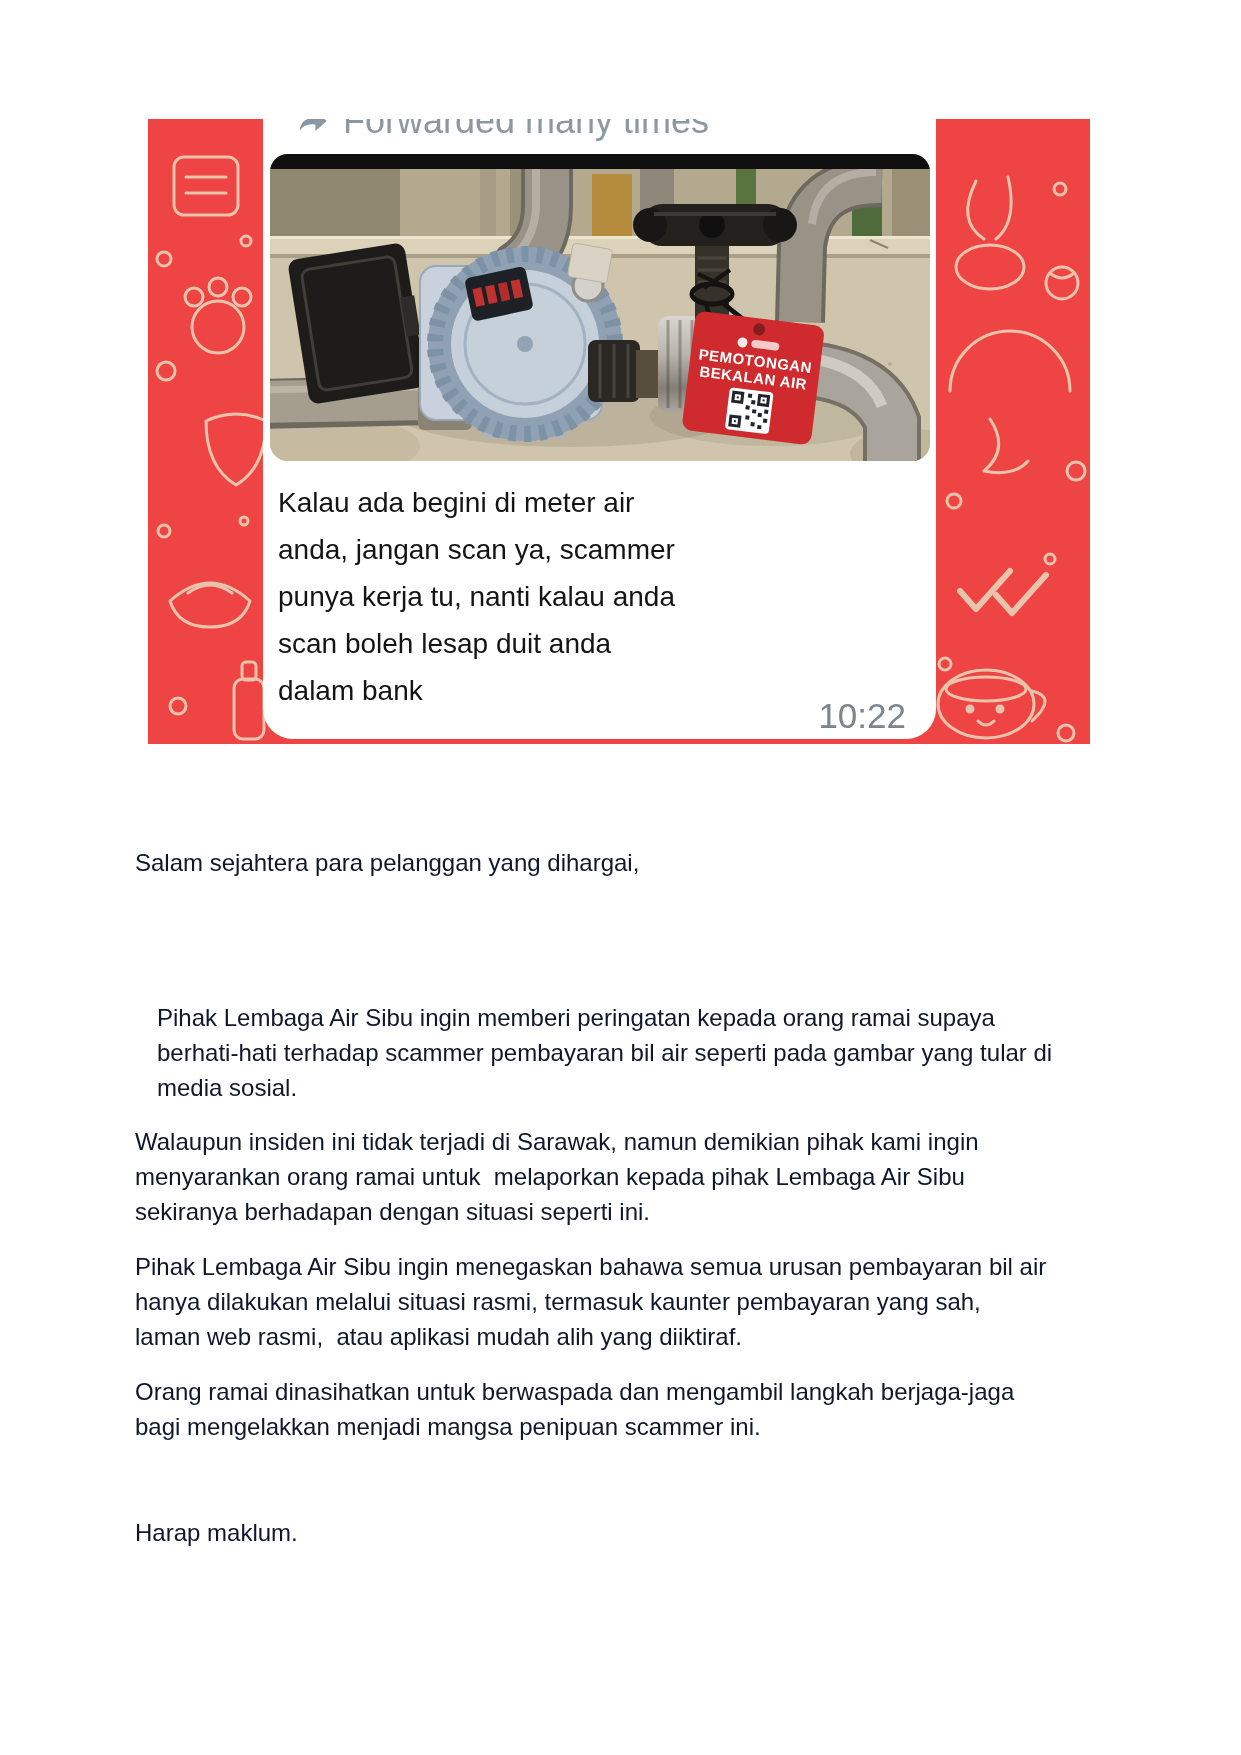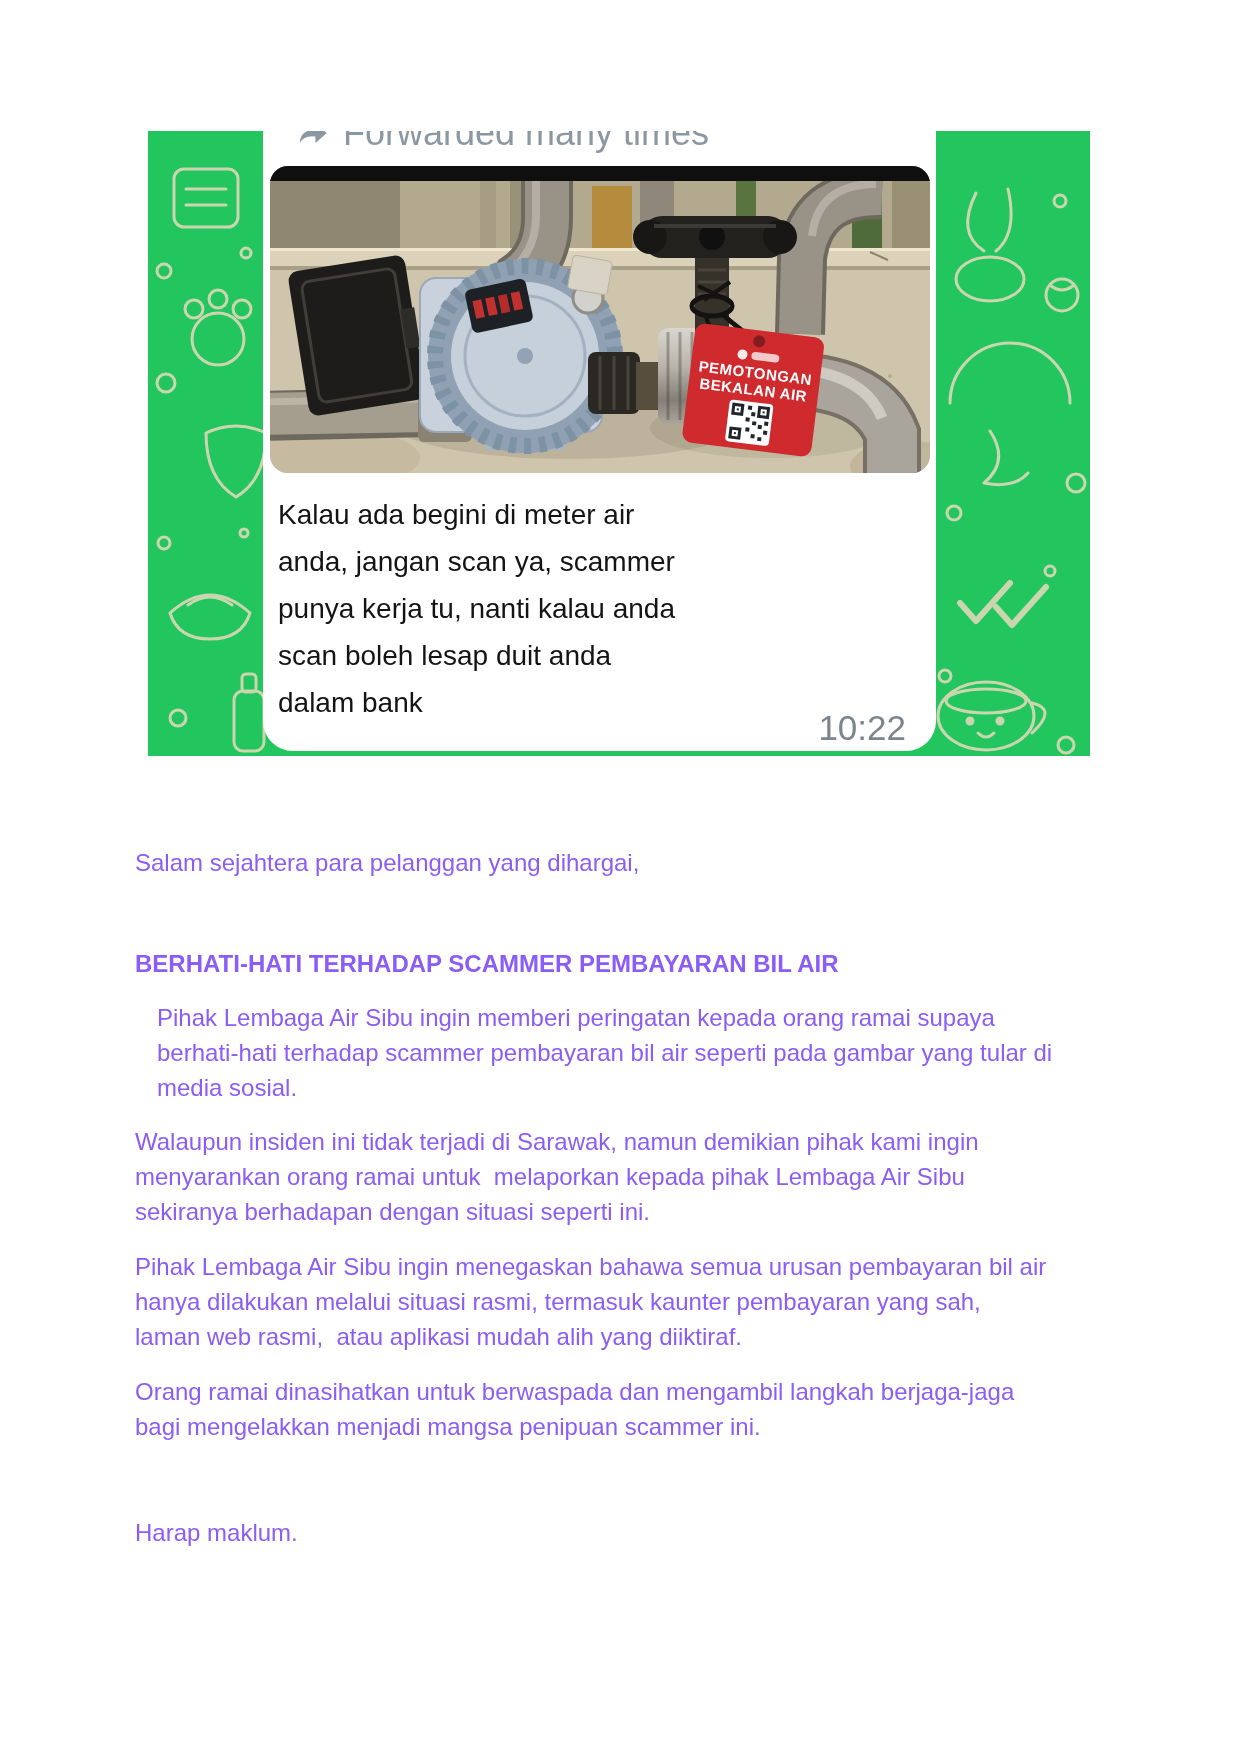--- a/index.html
+++ b/index.html
@@ -2,37 +2,37 @@
 <html><head>
 <meta charset="utf-8">
 <style>
   html,body { margin:0; padding:0; background:#ffffff; }
   .page {
     position:relative; width:1241px; height:1755px; background:#ffffff;
     font-family:"Liberation Sans","DejaVu Sans",sans-serif; overflow:hidden;
   }
 
   
-  .wa-image { position:absolute; left:148px; top:131px; width:942px; height:625px;
-              background:#22c55e; overflow:hidden; }
+  .wa-image { position:absolute; left:148px; top:119px; width:942px; height:625px;
+              background:#ef4444; overflow:hidden; }
   .wa-doodles { position:absolute; left:0; top:0; }
   .bubble { position:absolute; left:115px; top:0; width:673px; height:620px;
             background:#ffffff; border-radius:0 0 30px 30px; }
   .fwd { position:absolute; left:34px; top:0; height:22px; overflow:hidden;
          color:#8b98a1; font-size:36px; line-height:40px; }
   .fwd-inner { display:flex; align-items:center; gap:12px; transform:translateY(-18px); }
   .photo { position:absolute; left:7px; top:35px; width:660px; height:307px;
            border-radius:18px; overflow:hidden; background:#cfc5ac; }
   .caption { position:absolute; left:15px; top:360px; width:645px;
              font-size:28px; line-height:47px; color:#141414; white-space:pre-wrap; }
   .timestamp { position:absolute; right:30px; top:577px; font-size:35px; color:#7c858a; }
 
   
   .p { position:absolute; left:135px; width:1070px; margin:0;
-       font-size:24px; line-height:35px; color:#8b5cf6; white-space:pre-wrap; }
+       font-size:24px; line-height:35px; color:#0f172a; white-space:pre-wrap; }
   .greeting { top:845px; }
   .heading  { top:946px; font-weight:bold; }
   .p1 { top:1000px;margin-left:22px; }
   .p2 { top:1124px; }
   .p3 { top:1249px; }
   .p4 { top:1374px; }
   .closing { top:1515px; }
 </style>
 </head>
 <body>
@@ -259,21 +259,20 @@
 anda, jangan scan ya, scammer
 punya kerja tu, nanti kalau anda
 scan boleh lesap duit anda
 dalam bank</div>
 
       <div class="timestamp">10:22</div>
     </div>
   </div>
 
   <p class="p greeting">Salam sejahtera para pelanggan yang dihargai,</p>
-  <p class="p heading">BERHATI-HATI TERHADAP SCAMMER PEMBAYARAN BIL AIR</p>
   <p class="p p1">Pihak Lembaga Air Sibu ingin memberi peringatan kepada orang ramai supaya
 berhati-hati terhadap scammer pembayaran bil air seperti pada gambar yang tular di
 media sosial.</p>
   <p class="p p2">Walaupun insiden ini tidak terjadi di Sarawak, namun demikian pihak kami ingin
 menyarankan orang ramai untuk  melaporkan kepada pihak Lembaga Air Sibu
 sekiranya berhadapan dengan situasi seperti ini.</p>
   <p class="p p3">Pihak Lembaga Air Sibu ingin menegaskan bahawa semua urusan pembayaran bil air
 hanya dilakukan melalui situasi rasmi, termasuk kaunter pembayaran yang sah,
 laman web rasmi,  atau aplikasi mudah alih yang diiktiraf.</p>
   <p class="p closing">Harap maklum.</p>

